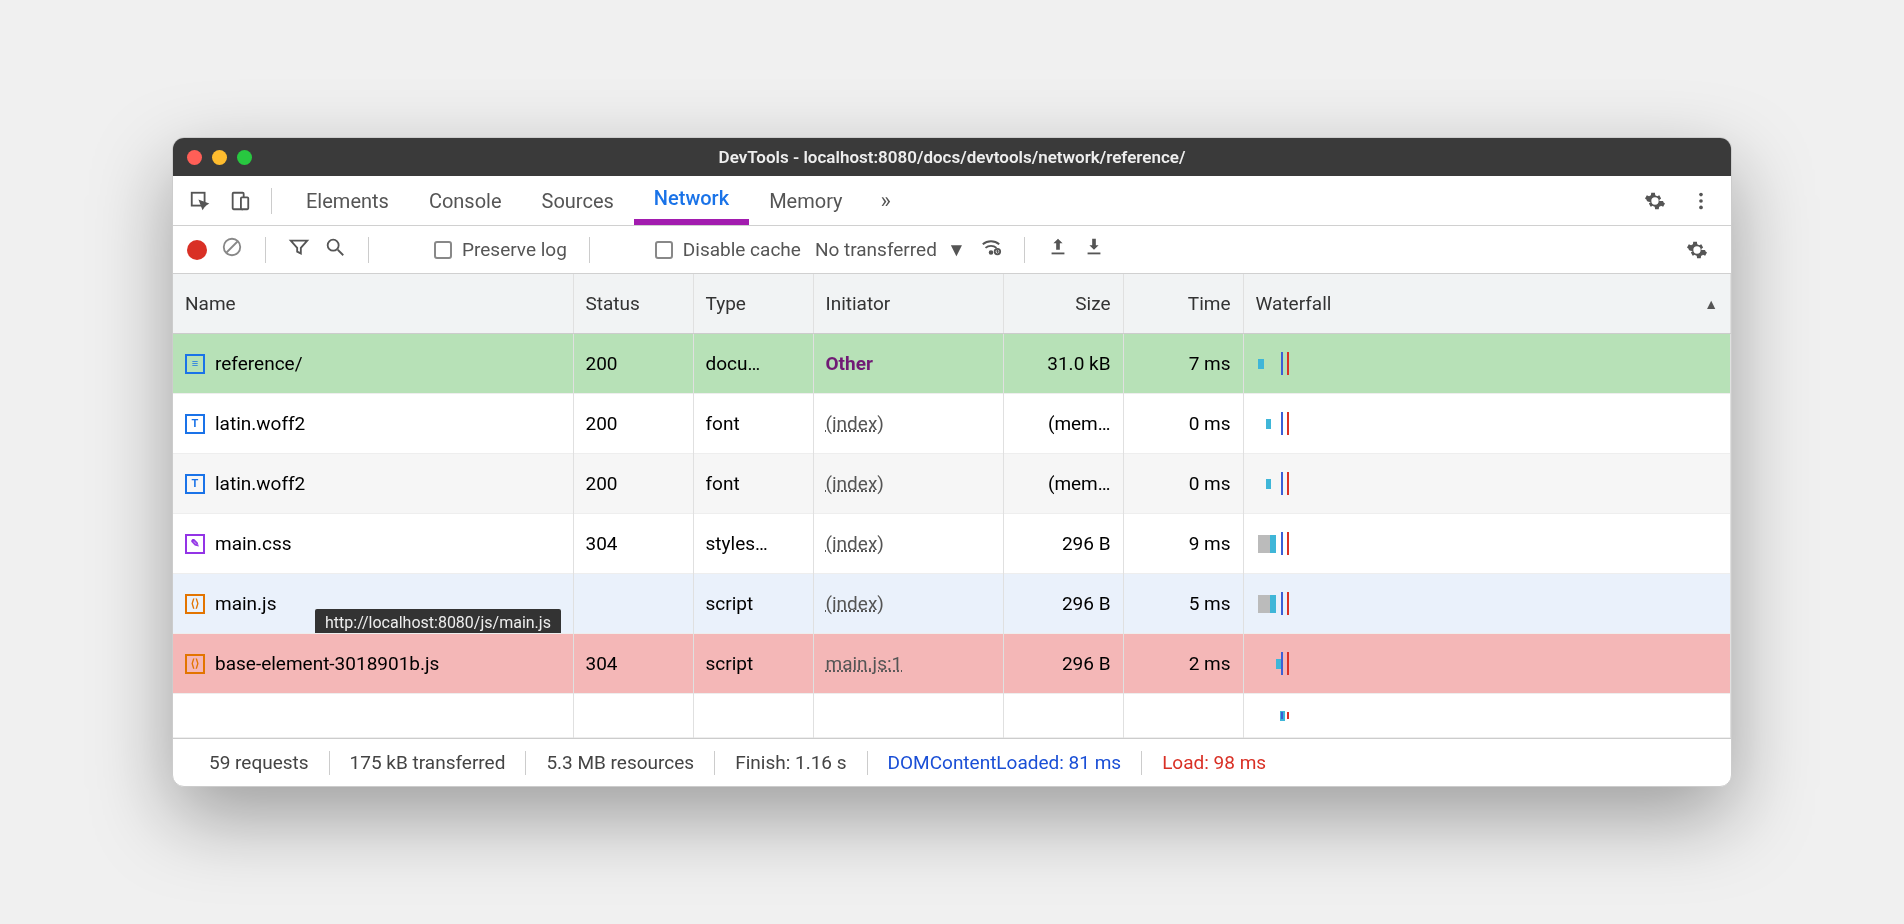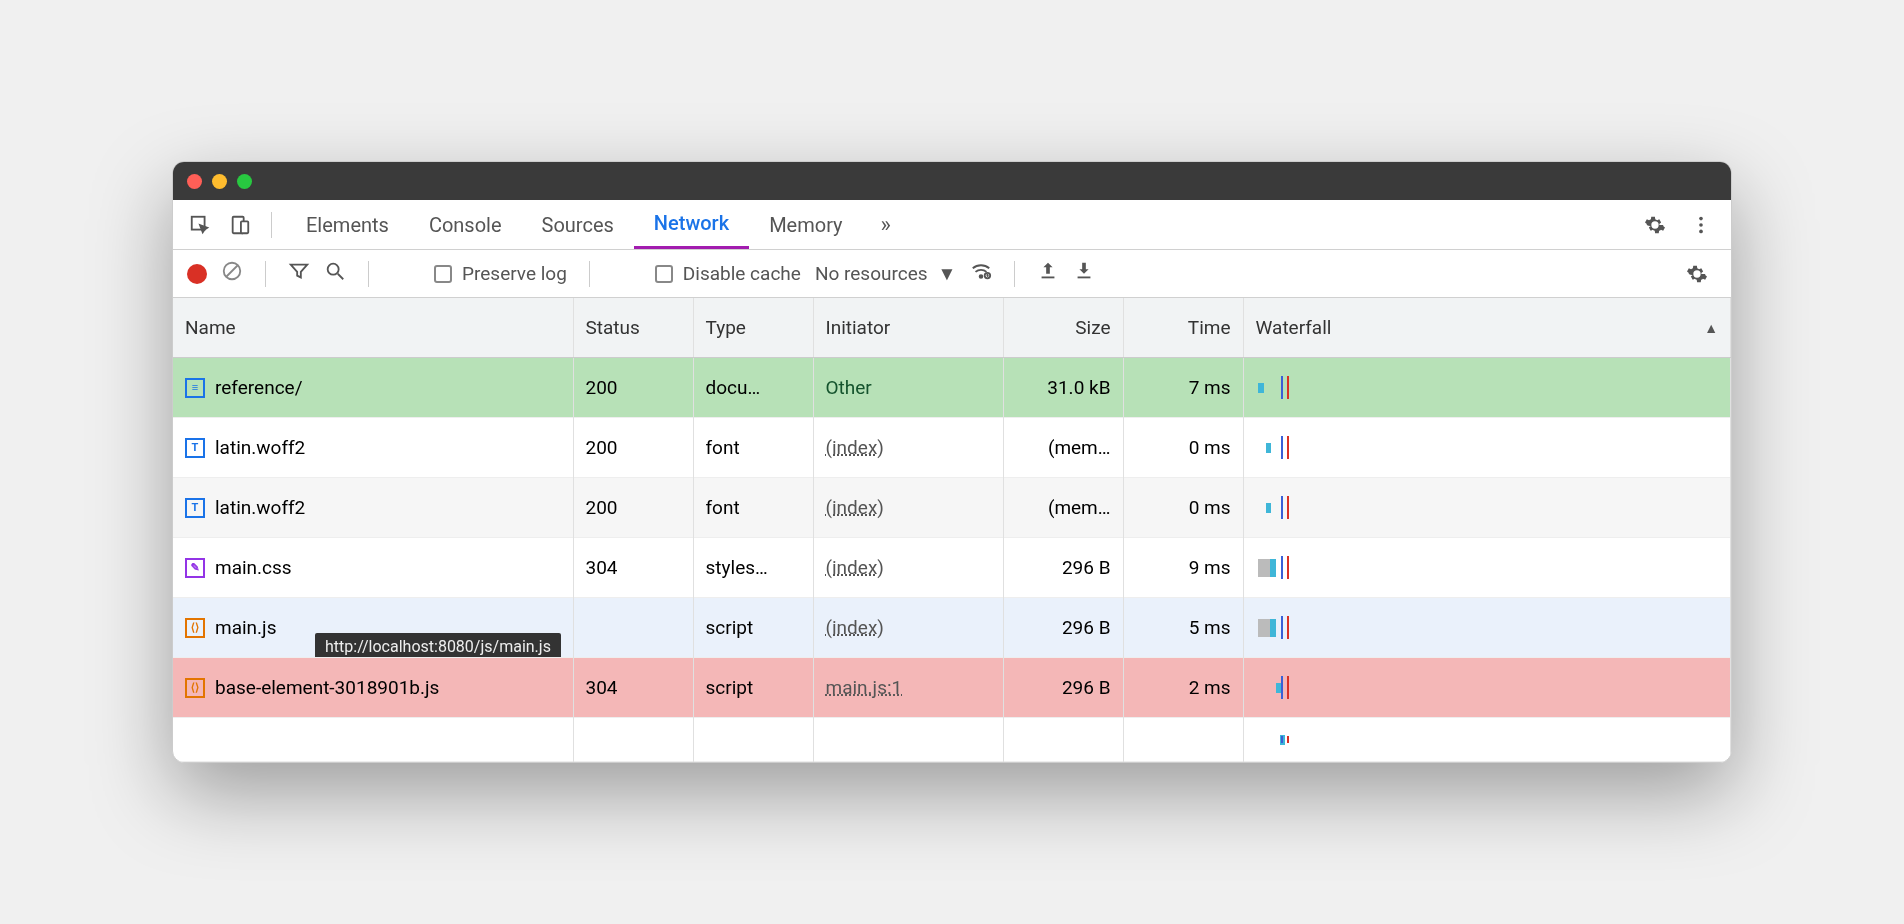--- a/index.html
+++ b/index.html
@@ -38,21 +38,21 @@
     position:absolute; left:0; right:0; text-align:center;
     font-size: 17px; font-weight:600; color:#eee; pointer-events:none;
   }
   .tabs-row {
     display:flex; align-items:center; height:50px; border-bottom:1px solid #d0d0d0;
     padding: 0 10px; gap: 6px; color:#555;
   }
   .tab-icon-btn { width:34px; height:34px; display:flex;align-items:center;justify-content:center; cursor:pointer;}
   .vdiv { width:1px; height:26px; background:#ccc; margin:0 8px; }
   .tab { padding: 0 20px; height:100%; display:flex;align-items:center; font-size:20px; color:#555; cursor:pointer;}
-  .tab.active { color:#1a73e8; border-bottom:3px solid #a21caf; font-weight:500;}
+  .tab.active { color:#1a73e8; border-bottom:6px solid #a21caf; font-weight:500;}
   .tabs-row .spacer { flex:1; }
   .more-tabs { font-size:22px; color:#555; padding:0 12px; cursor:pointer;}
   .gear-btn, .kebab-btn { width:40px; display:flex;align-items:center;justify-content:center;color:#555;cursor:pointer;}
   .toolbar {
     display:flex; align-items:center; height:48px; border-bottom:1px solid #d0d0d0;
     padding: 0 14px; gap:14px; color:#555; font-size:19px;
   }
   .record-btn { width:20px;height:20px;border-radius:50%;background:#d93025; cursor:pointer;}
   .toolbar .group { display:flex;align-items:center;gap:10px;padding-left:43px;}
   .checkbox-box { width:18px;height:18px;border:2px solid #888;border-radius:3px; }
@@ -111,20 +111,21 @@
 <body>
 
 <div class="window">
 
   <div class="titlebar">
     <div class="traffic-lights">
       <div class="light red"></div>
       <div class="light yellow"></div>
       <div class="light green"></div>
     </div>
+    <div class="title-text">DevTools - localhost:8080/docs/devtools/network/reference/</div>
   </div>
 
   <div class="tabs-row">
     <div class="tab-icon-btn">
       <svg class="icon-svg" viewBox="0 0 24 24" fill="none" stroke="#555" stroke-width="2">
           <rect x="3" y="3" width="14" height="14"></rect>
           <path d="M12 12 l8 3 -3 2 -2 3z" fill="#555"></path>
         </svg>
     </div>
     <div class="tab-icon-btn">
@@ -181,21 +182,21 @@
     <label class="group">
       <span class="checkbox-box"></span>
       <span>Preserve log</span>
     </label>
     <div class="vdiv"></div>
     <label class="group">
       <span class="checkbox-box"></span>
       <span>Disable cache</span>
     </label>
     <div class="throttle-sel">
-      <span>No resources</span>
+      <span>No transferred</span>
       <span>▼</span>
     </div>
     <div>
       <svg class="icon-svg" viewBox="0 0 24 24" fill="none" stroke="#555" stroke-width="2">
           <path d="M3 9a14 14 0 0118 0"></path>
           <path d="M6 13a9 9 0 0112 0"></path>
           <circle cx="12" cy="18" r="1.5" fill="#555"></circle>
           <circle cx="19" cy="17" r="3" fill="#fff"></circle>
           <path d="M19 15v2l1 1"></path>
         </svg>
@@ -239,21 +240,21 @@
     <tbody id="net-rows">
         <tr class="hl-green">
           <td class="col-name">
             <div class="name-cell">
               <span class="file-ico ico-doc">≡</span>
               <span>reference/</span>
             </div>
           </td>
           <td class="col-status">200</td>
           <td class="col-type">docu…</td>
-          <td class="col-initiator" style="color: #14532d;">Other</td>
+          <td class="col-initiator" style="color: #701a75; font-weight: bold;">Other</td>
           <td class="col-size">31.0 kB</td>
           <td class="col-time">7 ms</td>
           <td class="col-waterfall">
             <div class="waterfall-cell">
               <div class="wf-bar thin" style="left: 2px; width: 6px;"></div>
               <div class="wf-line-blue" style="left: 25px;"></div>
               <div class="wf-line-red" style="left: 31px;"></div>
             </div>
           </td>
         </tr>
@@ -373,14 +374,27 @@
             <div class="waterfall-cell">
               <div class="wf-bar thin" style="left: 24px; width: 5px;"></div>
               <div class="wf-line-blue" style="left: 25px;"></div>
               <div class="wf-line-red" style="left: 31px;"></div>
             </div>
           </td>
         </tr>
       </tbody>
   </table>
 
+  <div class="statusbar">
+    <div class="seg">59 requests</div>
+    <div class="sdiv"></div>
+    <div class="seg">175 kB transferred</div>
+    <div class="sdiv"></div>
+    <div class="seg">5.3 MB resources</div>
+    <div class="sdiv"></div>
+    <div class="seg">Finish: 1.16 s</div>
+    <div class="sdiv"></div>
+    <div class="seg stat-blue">DOMContentLoaded: 81 ms</div>
+    <div class="sdiv"></div>
+    <div class="seg stat-red">Load: 98 ms</div>
+  </div>
 
 </div>
 
 </body></html>

